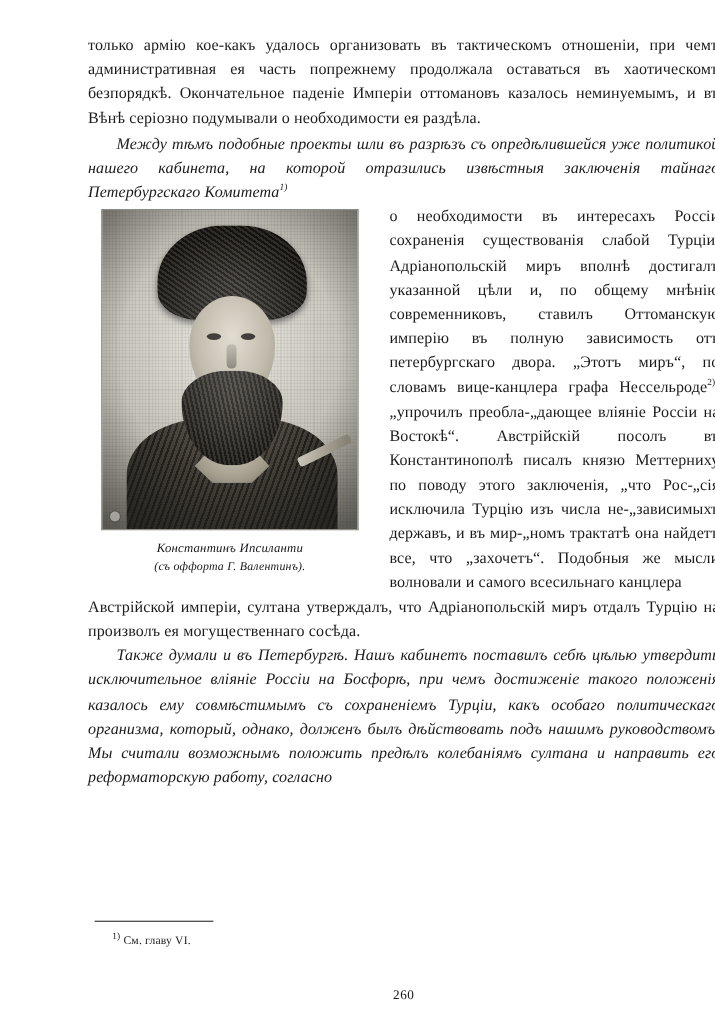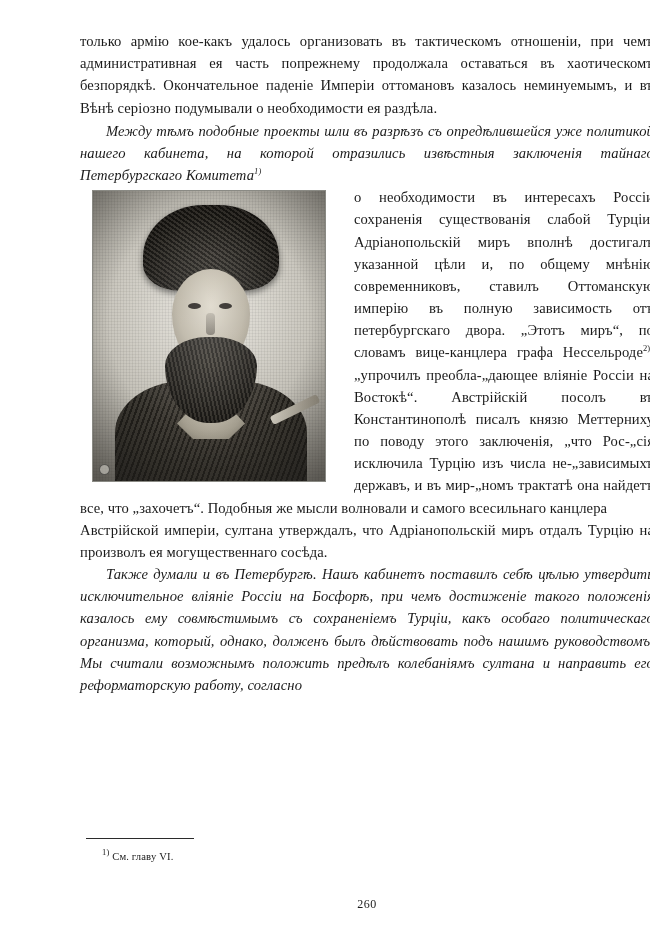--- a/index.html
+++ b/index.html
@@ -224,20 +224,24 @@
       <div class="staff"></div>
       <div class="hat"></div>
       <div class="face"></div>
       <div class="eye-l"></div>
       <div class="eye-r"></div>
       <div class="nose"></div>
       <div class="beard"></div>
       <div class="eng-vignette"></div>
       <div class="plate-mark"></div>
     </div>
+    <div class="figcaption">
+      <div>Константинъ Ипсиланти</div>
+      <div class="line2">(съ оффорта Г. Валентинъ).</div>
+    </div>
   </div>
 
   <p class="para"><span>о необходимости въ интересахъ Россіи сохраненія существованія слабой Турціи. Адріанопольскій миръ вполнѣ достигалъ указанной цѣли и, по общему мнѣнію современниковъ, ставилъ Оттоманскую имперію въ полную зависимость отъ петербургскаго двора. „Этотъ миръ“, по словамъ вице-канцлера графа Нессельроде</span><span class="sup">2)</span><span>, „упрочилъ преобла-„дающее вліяніе Россіи на Востокѣ“. Австрійскій посолъ въ Константинополѣ писалъ князю Меттерниху по поводу этого заключенія, „что Рос-„сія исключила Турцію изъ числа не-„зависимыхъ державъ, и въ мир-„номъ трактатѣ она найдетъ все, что „захочетъ“. Подобныя же мысли волновали и самого всесильнаго канцлера</span></p>
 
   <div class="clearfix"></div>
 
   <p class="para after-figure">Австрійской имперіи, султана утверждалъ, что Адріанопольскій миръ отдалъ Турцію на произволъ ея могущественнаго сосѣда.</p>
 
   <p class="para indent">Также думали и въ Петербургѣ. Нашъ кабинетъ поставилъ себѣ цѣлью утвердить исключительное вліяніе Россіи на Босфорѣ, при чемъ достиженіе такого положенія казалось ему совмѣстимымъ съ сохраненіемъ Турціи, какъ особаго политическаго организма, который, однако, долженъ былъ дѣйствовать подъ нашимъ руководствомъ. Мы считали возможнымъ положить предѣлъ колебаніямъ султана и направить его реформаторскую работу, согласно</p>
 

